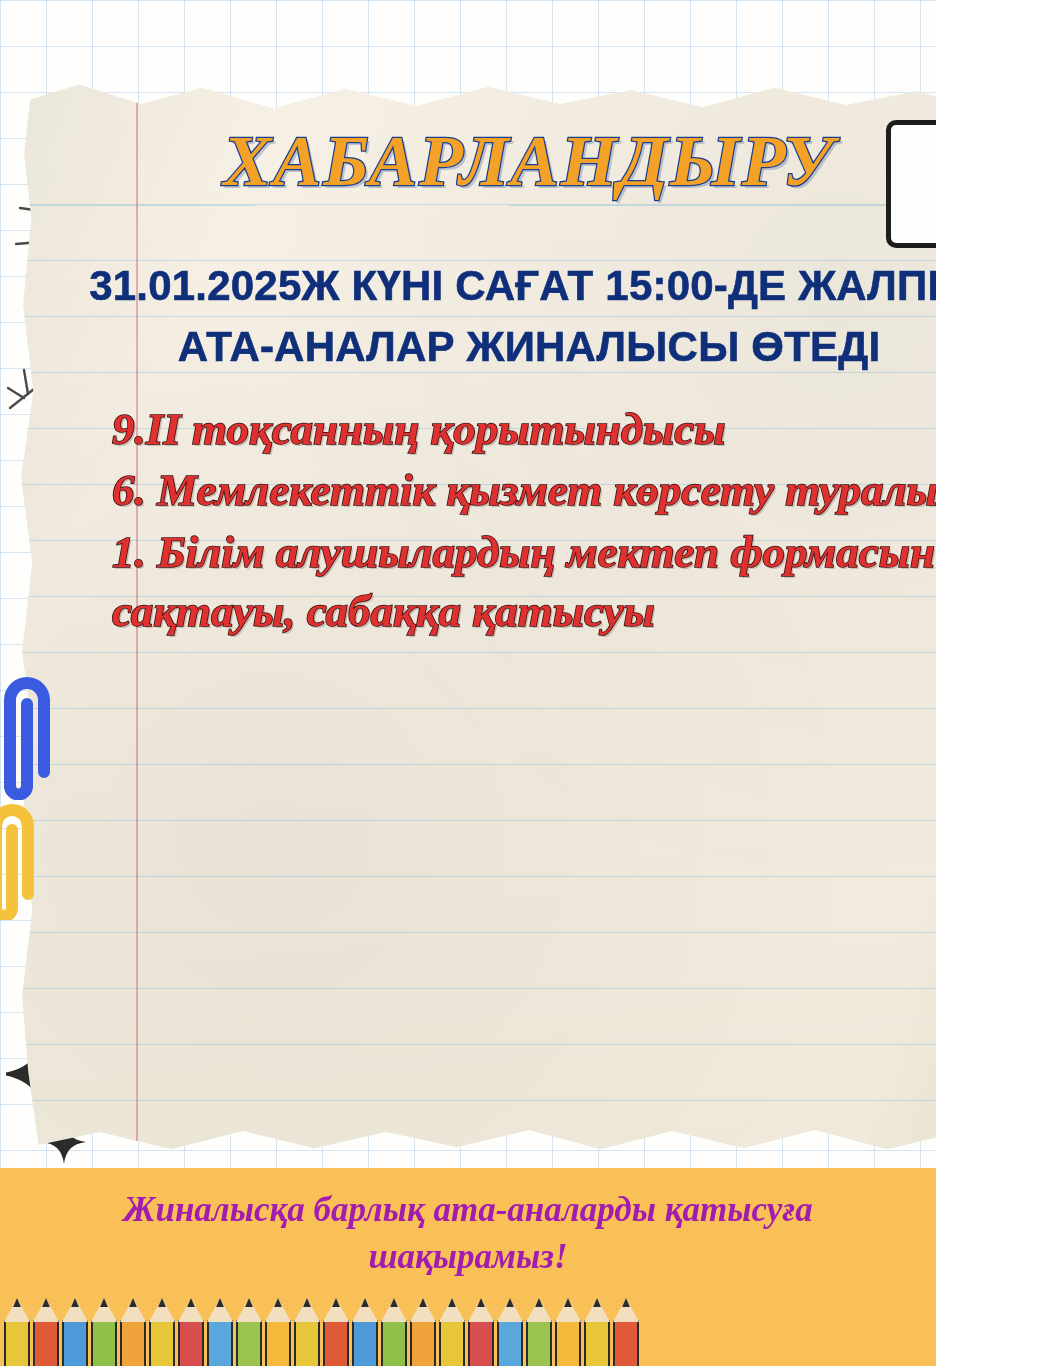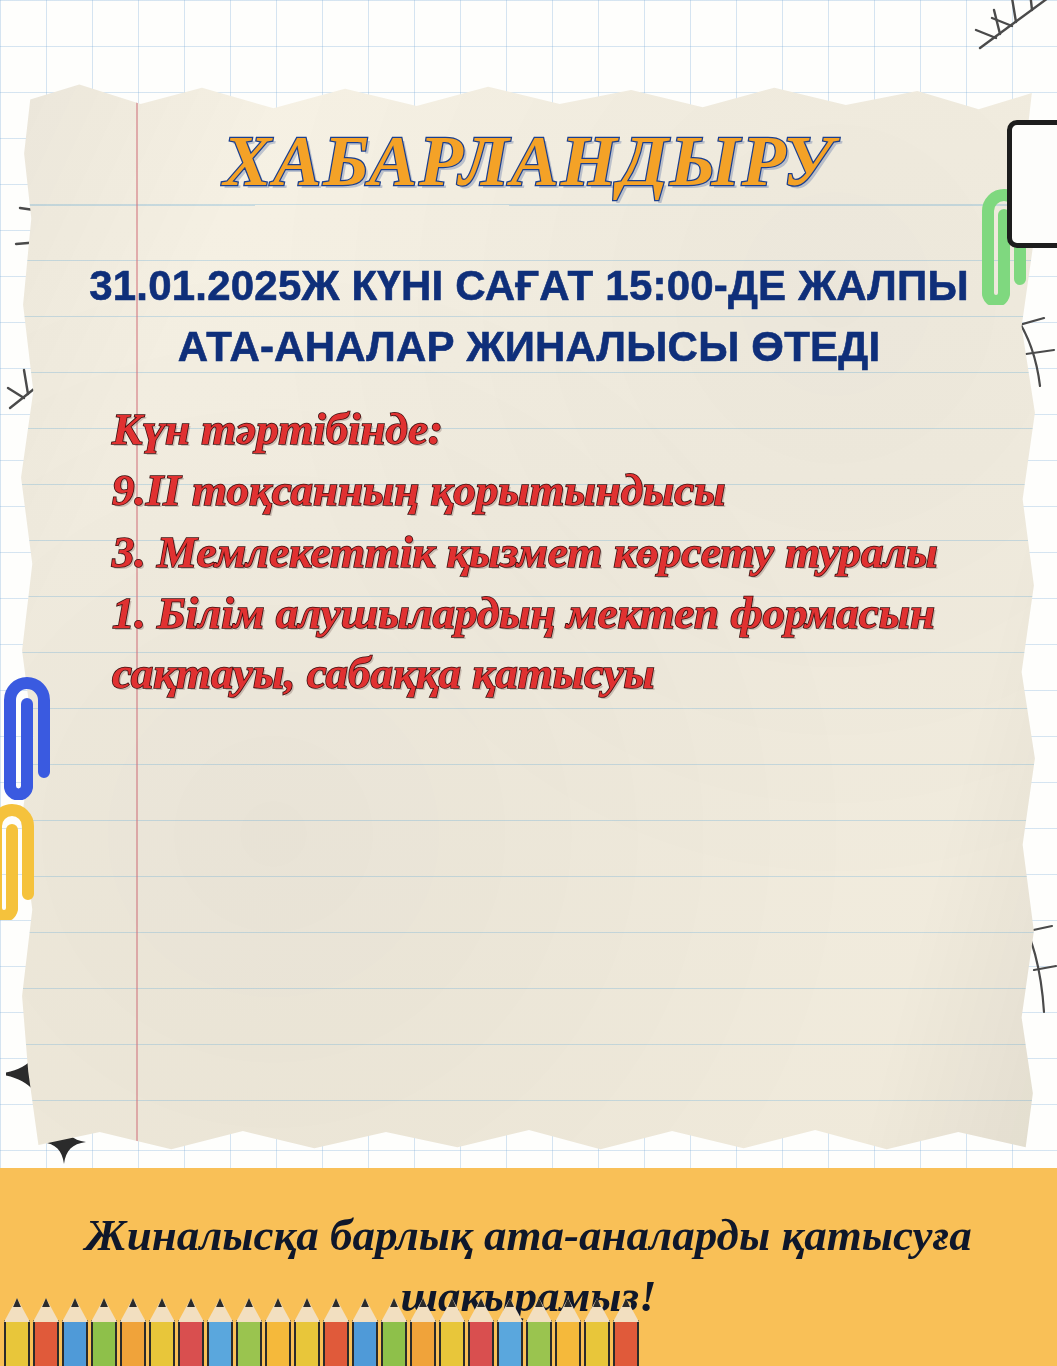--- a/index.html
+++ b/index.html
@@ -10,21 +10,21 @@
     width: 1057px;
     height: 1366px;
     overflow: hidden;
     font-family: "Liberation Sans", sans-serif;
     background: #ffffff;
   }
 
   
   .poster {
     position: relative;
-    width: 1057px;
+    width: 936px;
     height: 1366px;
     background: #fdfdfb;
     overflow: hidden;
     text-decoration: underline;
   }
 
   
   .grid-bg {
     position: absolute;
     inset: 0;
@@ -176,24 +176,23 @@
   }
   .banner-text {
     position: absolute;
     left: 40px;
     right: 40px;
     top: 18px;
     text-align: center;
     font-family: "Liberation Serif", serif;
     font-style: italic;
     font-weight: bold;
-    font-size: 45px;
+    font-size: 35px;
     line-height: 1.35;
-    color: #0f172a;
-    margin-top: 19px;
+    color: #a21caf;
   }
 
   
   .pencils {
     position: absolute;
     left: 0;
     right: 0;
     bottom: 0;
     height: 72px;
     display: flex;
@@ -345,23 +344,22 @@
 
   <div class="corner-card"></div>
 
   <div class="content">
 
     <div class="title">ХАБАРЛАНДЫРУ</div>
 
     <div class="subtitle">31.01.2025Ж КҮНІ САҒАТ 15:00-ДЕ ЖАЛПЫ АТА-АНАЛАР ЖИНАЛЫСЫ ӨТЕДІ</div>
 
     <div class="agenda">
-      <p class="agenda-heading">Күн тәртібінде:</p>
       <p class="agenda-item">9.ІІ тоқсанның қорытындысы</p>
-      <p class="agenda-item">3. Мемлекеттік қызмет көрсету туралы</p>
+      <p class="agenda-item">6. Мемлекеттік қызмет көрсету туралы</p>
       <p class="agenda-item">1. Білім алушылардың мектеп формасын сақтауы, сабаққа қатысуы</p>
     </div>
 
   </div>
 
   <div class="banner">
     <div class="banner-text">Жиналысқа барлық ата-аналарды қатысуға шақырамыз!</div>
     <div class="pencils" id="pencils">
         <div class="pencil">
           <div class="body" style="background:#e8c63a"></div>

